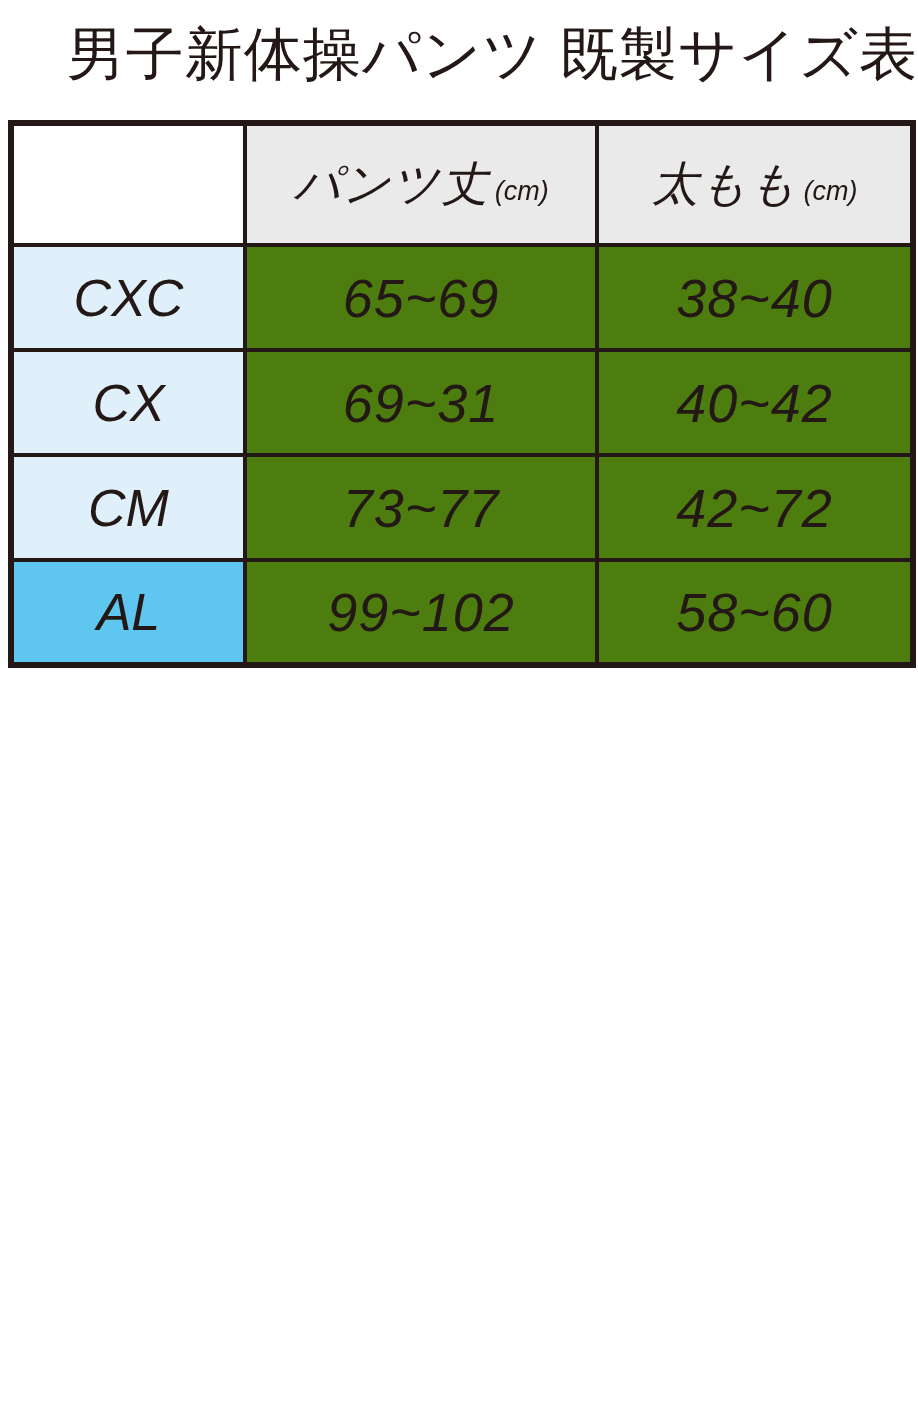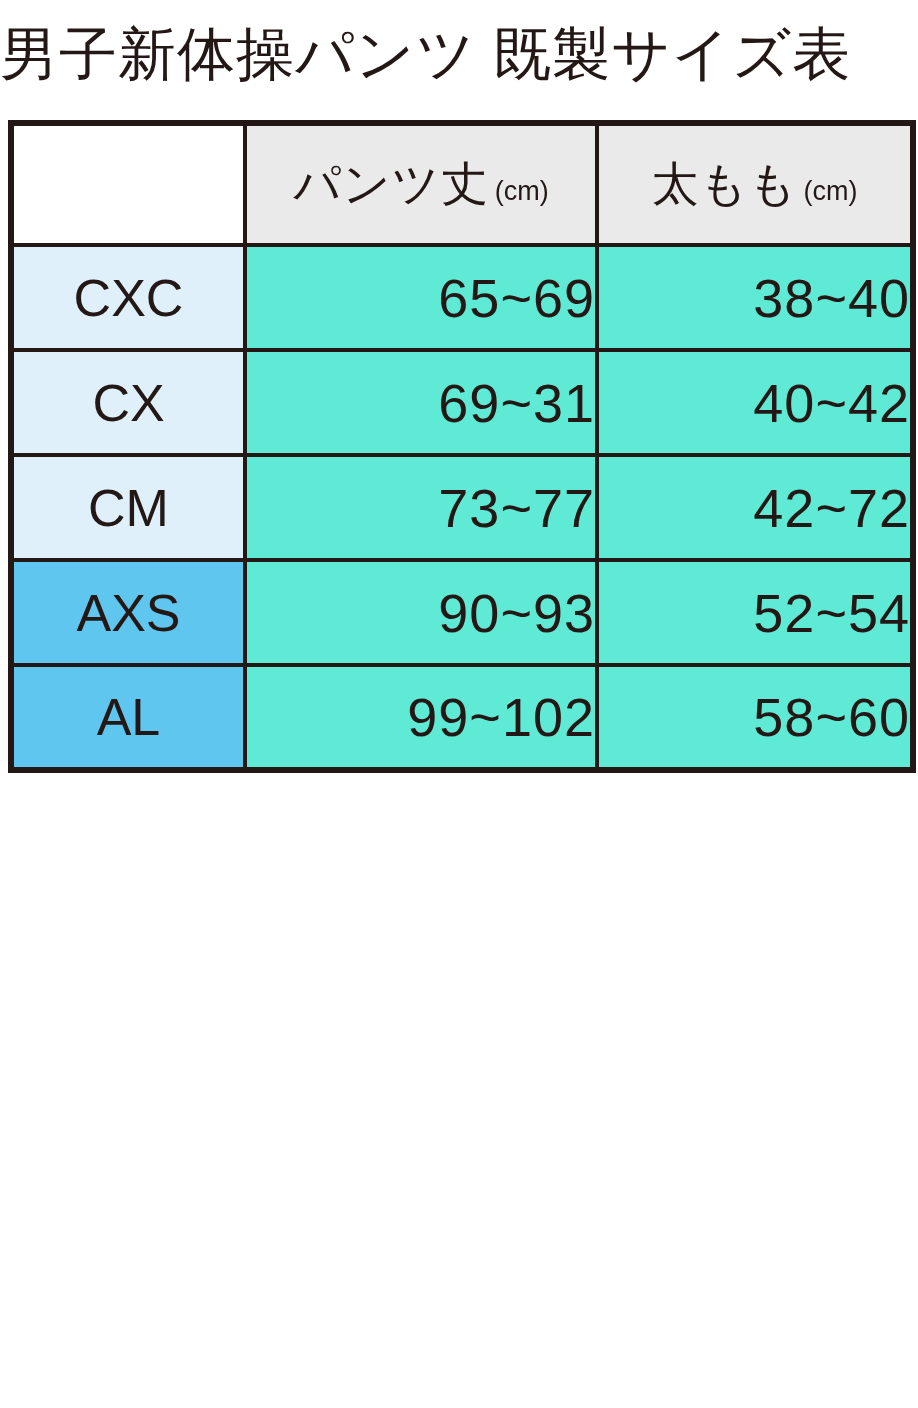--- a/index.html
+++ b/index.html
@@ -18,52 +18,53 @@
     font-family: "Liberation Sans", "DejaVu Sans", sans-serif;
     color: var(--text);
     overflow: hidden;
   }
   .page { position: relative; width: 918px; height: 1408px; }
   .title {
     position: absolute;
     top: 16px;
     left: 0;
     width: 100%;
-    text-align: left;
+    text-align: right;
     font-size: 58px;
     font-weight: 500;
     letter-spacing: 1px;
     color: var(--text);
     white-space: nowrap;
   }
   table.size-table {
     position: absolute;
     left: 8px;
     top: 120px;
     width: 902px;
     border-collapse: collapse;
     table-layout: fixed;
     border: 6px solid var(--border);
+    font-style: italic;
   }
   col.c-size   { width: 234px; }
   col.c-length { width: 352px; }
   col.c-thigh  { width: 316px; }
   th, td {
     border: 4px solid var(--border);
     text-align: center;
     vertical-align: middle;
     overflow: hidden;
   }
   thead th { height: 122px; background: var(--header-bg); font-weight: 500; }
   thead th.blank { background: #ffffff; }
   .hlabel { font-size: 47px; letter-spacing: 1px; }
   .hunit  { font-size: 27px; margin-left: 6px; }
   tbody td { height: 105px; }
   td.size-cell { font-size: 52px; font-weight: 500; letter-spacing: 0px; }
-  td.val-cell  { font-size: 54px; font-weight: 400; background: #5eead4; letter-spacing: 1px; text-align: right; }
+  td.val-cell  { font-size: 54px; font-weight: 400; background: #4d7c0f; letter-spacing: 1px; }
   tr.group-c td.size-cell { background: var(--group-c); }
   tr.group-j td.size-cell { background: var(--group-j); }
   tr.group-a td.size-cell { background: var(--group-a); }
 </style>
 </head>
 <body>
 
 <div class="page">
 
   <div class="title">男子新体操パンツ 既製サイズ表</div>
@@ -95,25 +96,20 @@
     <td class="size-cell">CX</td>
     <td class="val-cell">69~31</td>
     <td class="val-cell">40~42</td>
   </tr>
         <tr class="group-c">
     <td class="size-cell">CM</td>
     <td class="val-cell">73~77</td>
     <td class="val-cell">42~72</td>
   </tr>
         <tr class="group-a">
-    <td class="size-cell">AXS</td>
-    <td class="val-cell">90~93</td>
-    <td class="val-cell">52~54</td>
-  </tr>
-        <tr class="group-a">
     <td class="size-cell">AL</td>
     <td class="val-cell">99~102</td>
     <td class="val-cell">58~60</td>
   </tr>
       </tbody>
   </table>
 
 </div>
 
 </body></html>

